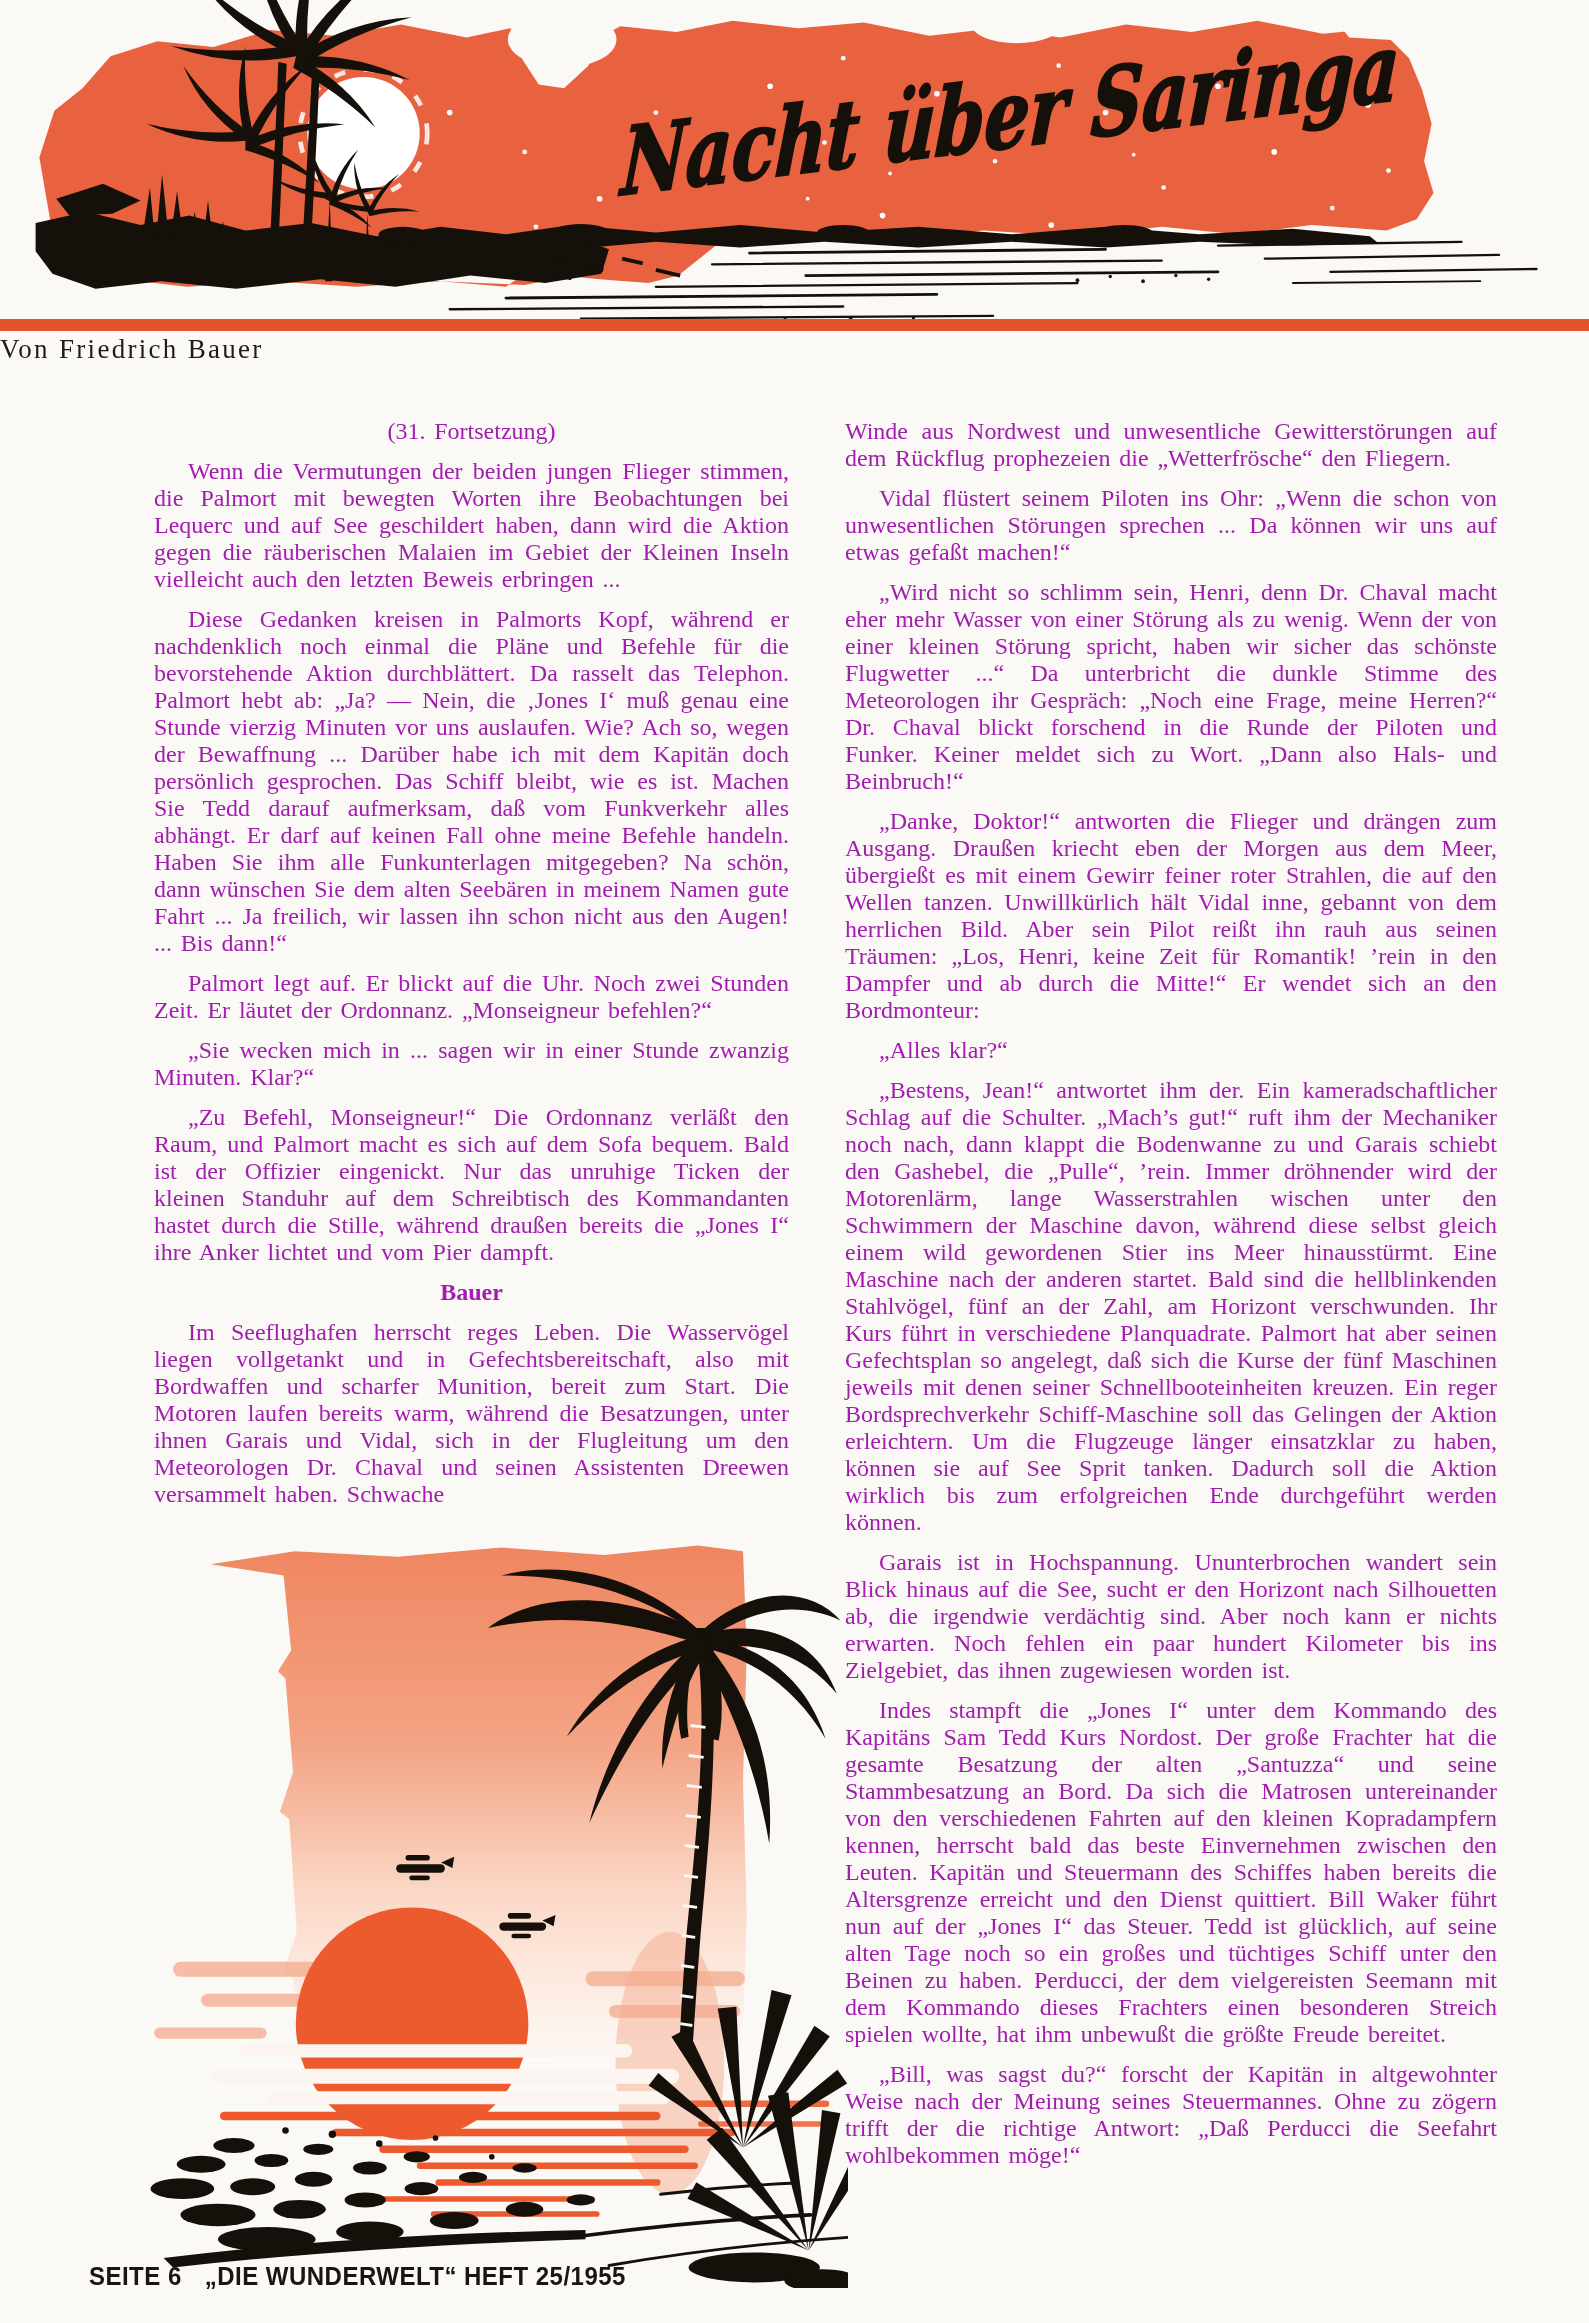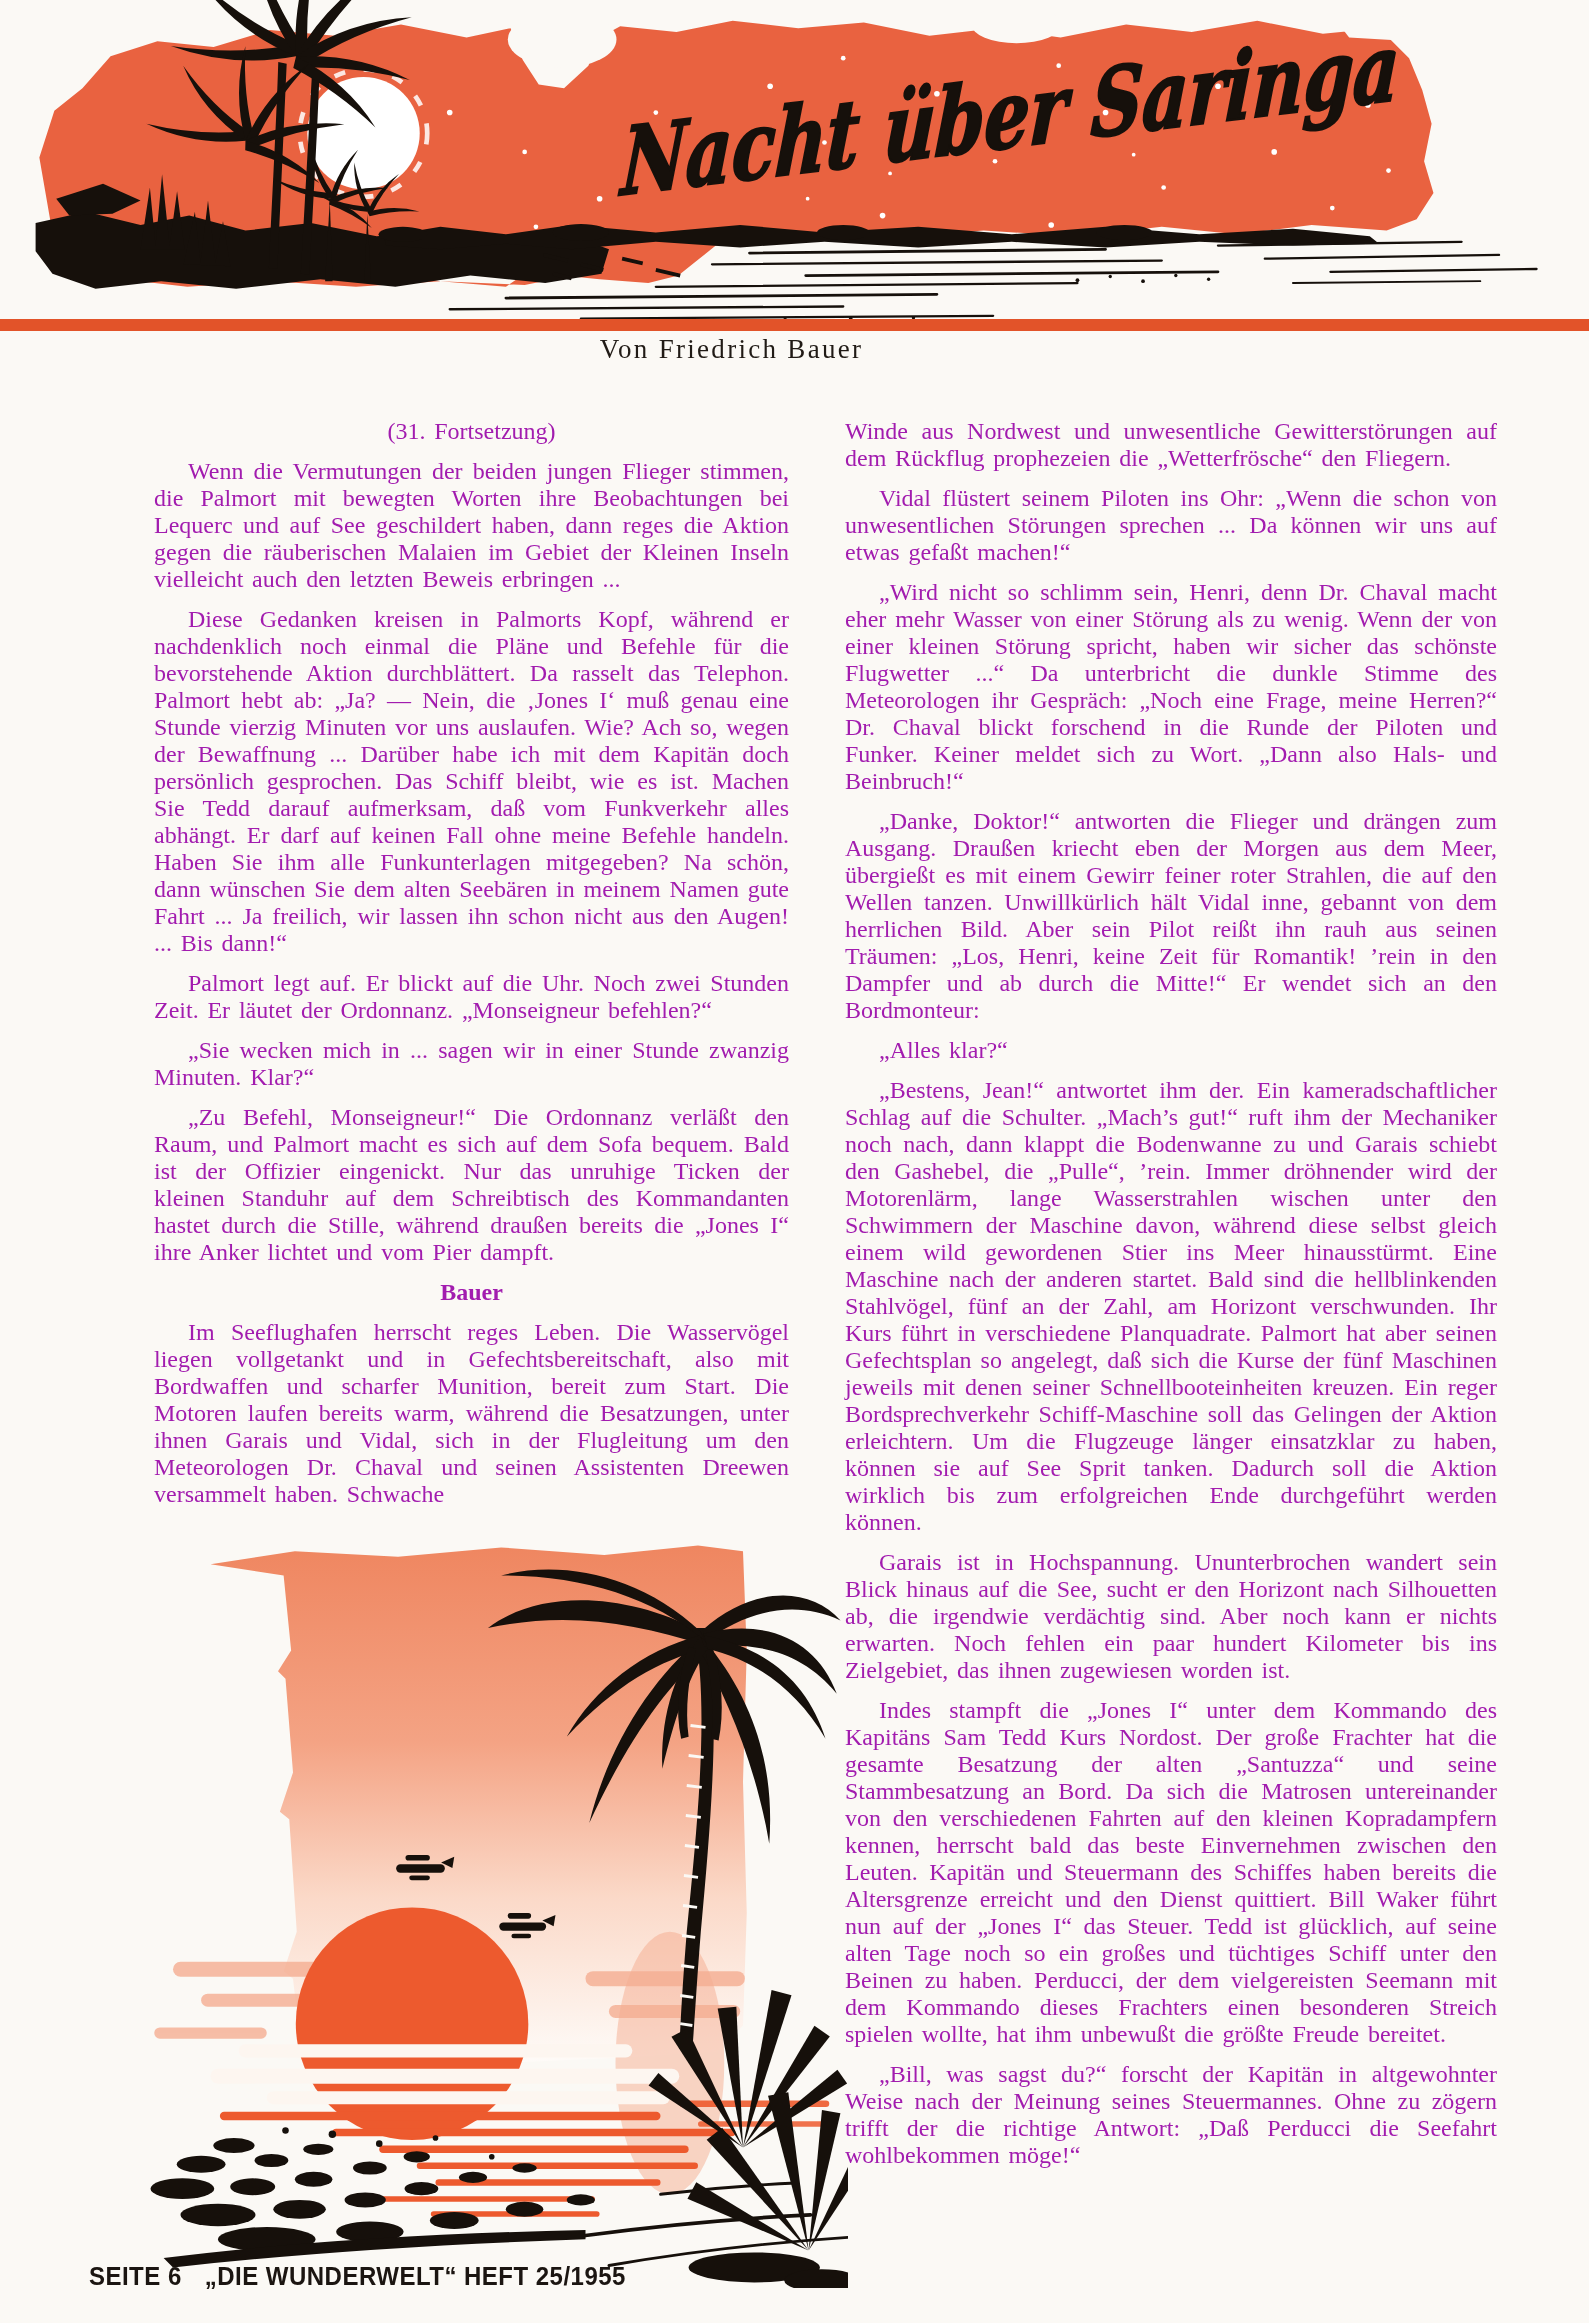--- a/index.html
+++ b/index.html
@@ -13,24 +13,23 @@
     color:#1f1915;
   }
   
   .masthead{position:absolute;left:0;top:0;width:1589px;height:330px;}
   .orange-rule{
     position:absolute;left:0;top:319px;width:1589px;height:12px;
     background:#e25329;
   }
   .byline{
     position:absolute;left:0;top:334px;width:1367px;
-    text-align:center;
+    text-align:left;
     font-size:27px;letter-spacing:2.3px;
     color:#211b16;
-    padding-left:48px;
   }
   
   .columns{
     position:absolute;left:141px;top:418px;width:1370px;
     display:flex;
   }
   .col{
     text-align:justify;
     font-size:24px;line-height:27px;
     word-spacing:2.8px;
@@ -208,21 +207,21 @@
     </g>
   </svg>
 
   <div class="orange-rule"></div>
 
   <div class="byline">Von Friedrich Bauer</div>
 
   <div class="columns">
     <div class="col col-left">
       <p class="kicker">(31. Fortsetzung)</p>
-      <p>Wenn die Vermutungen der beiden jungen Flieger stimmen, die Palmort mit bewegten Worten ihre Beobachtungen bei Lequerc und auf See geschildert haben, dann reges die Aktion gegen die räuberischen Malaien im Gebiet der Kleinen Inseln vielleicht auch den letzten Beweis erbringen ...</p>
+      <p>Wenn die Vermutungen der beiden jungen Flieger stimmen, die Palmort mit bewegten Worten ihre Beobachtungen bei Lequerc und auf See geschildert haben, dann wird die Aktion gegen die räuberischen Malaien im Gebiet der Kleinen Inseln vielleicht auch den letzten Beweis erbringen ...</p>
       <p>Diese Gedanken kreisen in Palmorts Kopf, während er nachdenklich noch einmal die Pläne und Befehle für die bevorstehende Aktion durchblättert. Da rasselt das Telephon. Palmort hebt ab: „Ja? — Nein, die ‚Jones I‘ muß genau eine Stunde vierzig Minuten vor uns auslaufen. Wie? Ach so, wegen der Bewaffnung ... Darüber habe ich mit dem Kapitän doch persönlich gesprochen. Das Schiff bleibt, wie es ist. Machen Sie Tedd darauf aufmerksam, daß vom Funkverkehr alles abhängt. Er darf auf keinen Fall ohne meine Befehle handeln. Haben Sie ihm alle Funkunterlagen mitgegeben? Na schön, dann wünschen Sie dem alten Seebären in meinem Namen gute Fahrt ... Ja freilich, wir lassen ihn schon nicht aus den Augen! ... Bis dann!“</p>
       <p>Palmort legt auf. Er blickt auf die Uhr. Noch zwei Stunden Zeit. Er läutet der Ordonnanz. „Monseigneur befehlen?“</p>
       <p>„Sie wecken mich in ... sagen wir in einer Stunde zwanzig Minuten. Klar?“</p>
       <p>„Zu Befehl, Monseigneur!“ Die Ordonnanz verläßt den Raum, und Palmort macht es sich auf dem Sofa bequem. Bald ist der Offizier eingenickt. Nur das unruhige Ticken der kleinen Standuhr auf dem Schreibtisch des Kommandanten hastet durch die Stille, während draußen bereits die „Jones I“ ihre Anker lichtet und vom Pier dampft.</p>
       <p class="subhead">Bauer</p>
       <p>Im Seeflughafen herrscht reges Leben. Die Wasservögel liegen vollgetankt und in Gefechtsbereitschaft, also mit Bordwaffen und scharfer Munition, bereit zum Start. Die Motoren laufen bereits warm, während die Besatzungen, unter ihnen Garais und Vidal, sich in der Flugleitung um den Meteorologen Dr. Chaval und seinen Assistenten Dreewen versammelt haben. Schwache</p>
     </div>
     <div class="col col-right">
       <p class="first">Winde aus Nordwest und unwesentliche Gewitterstörungen auf dem Rückflug prophezeien die „Wetterfrösche“ den Fliegern.</p>
       <p>Vidal flüstert seinem Piloten ins Ohr: „Wenn die schon von unwesentlichen Störungen sprechen ... Da können wir uns auf etwas gefaßt machen!“</p>

